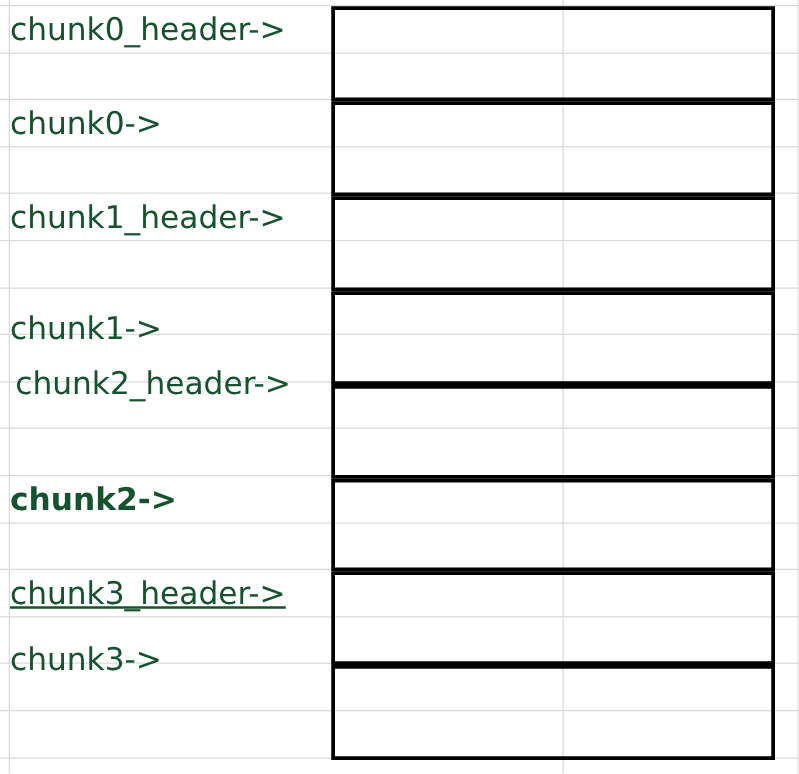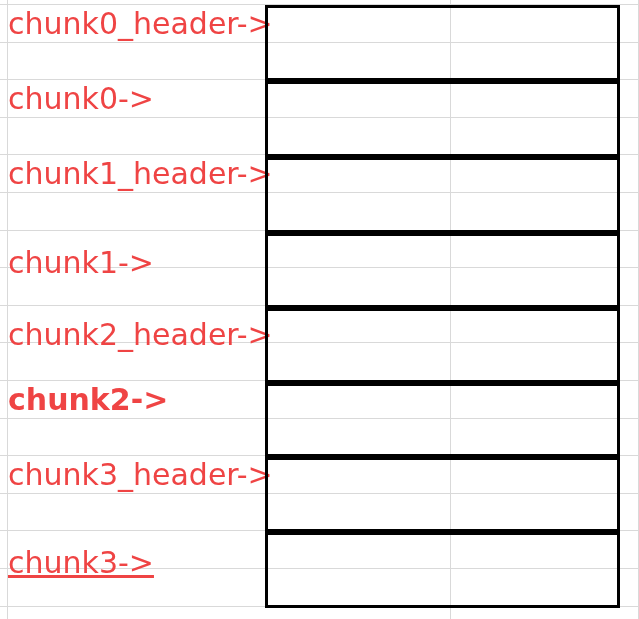--- a/index.html
+++ b/index.html
@@ -36,22 +36,22 @@
   }
 
   
   .label-cell {
     position: absolute;
     left: 8px;
     width: 229px;
     height: 37px;
     line-height: 37px;
     text-align: left;
-    font-size: 30px;
-    color: #ef4444;
+    font-size: 25px;
+    color: #14532d;
     white-space: nowrap;
     letter-spacing: 0px;
   }
 
   
   .chunk-box {
     position: absolute;
     left: 265px;
     width: 355px;
     box-sizing: border-box;
@@ -97,24 +97,24 @@
       <div class="gridline-v" style="left: 7px;"></div>
       <div class="gridline-v" style="left: 450px;"></div>
       <div class="gridline-v" style="left: 638px;"></div>
     </div>
 
   <div id="labels">
       <div class="label-cell" style="top: 5px;">chunk0_header-&gt;</div>
       <div class="label-cell" style="top: 80px;">chunk0-&gt;</div>
       <div class="label-cell" style="top: 155px;">chunk1_header-&gt;</div>
       <div class="label-cell" style="top: 244px;">chunk1-&gt;</div>
-      <div class="label-cell" style="top: 316px;">chunk2_header-&gt;</div>
+      <div class="label-cell" style="top: 288px; text-align: center;">chunk2_header-&gt;</div>
       <div class="label-cell" style="top: 381px; font-weight: bold;">chunk2-&gt;</div>
-      <div class="label-cell" style="top: 456px;">chunk3_header-&gt;</div>
-      <div class="label-cell" style="top: 544px; text-decoration: underline;">chunk3-&gt;</div>
+      <div class="label-cell" style="top: 456px; text-decoration: underline;">chunk3_header-&gt;</div>
+      <div class="label-cell" style="top: 509px;">chunk3-&gt;</div>
     </div>
 
   <div id="boxes">
       <div class="chunk-box" style="top: 5px; height: 76px;">
         <div class="half half-left"></div>
         <div class="half half-right"></div>
       </div>
       <div class="chunk-box" style="top: 81px; height: 76px;">
         <div class="half half-left"></div>
         <div class="half half-right"></div>

